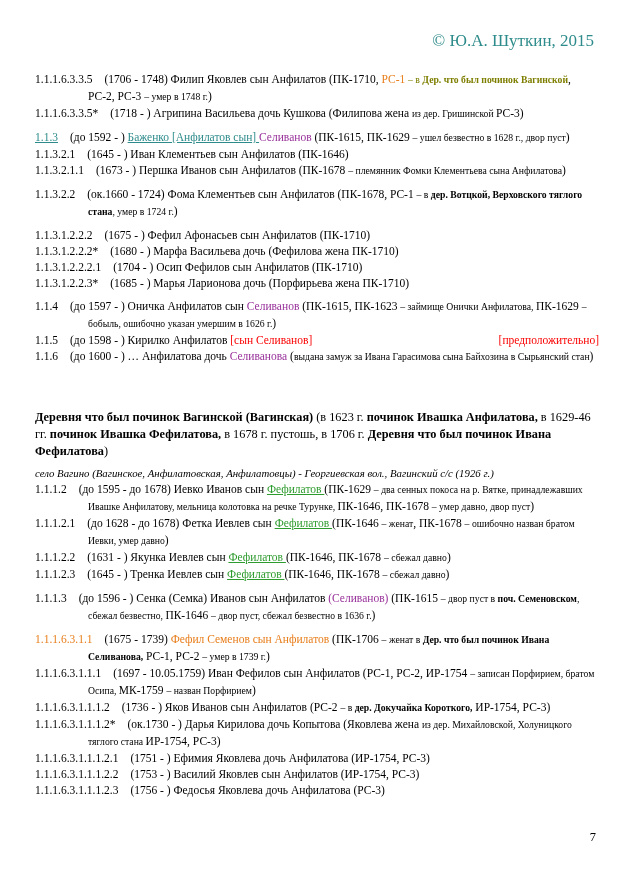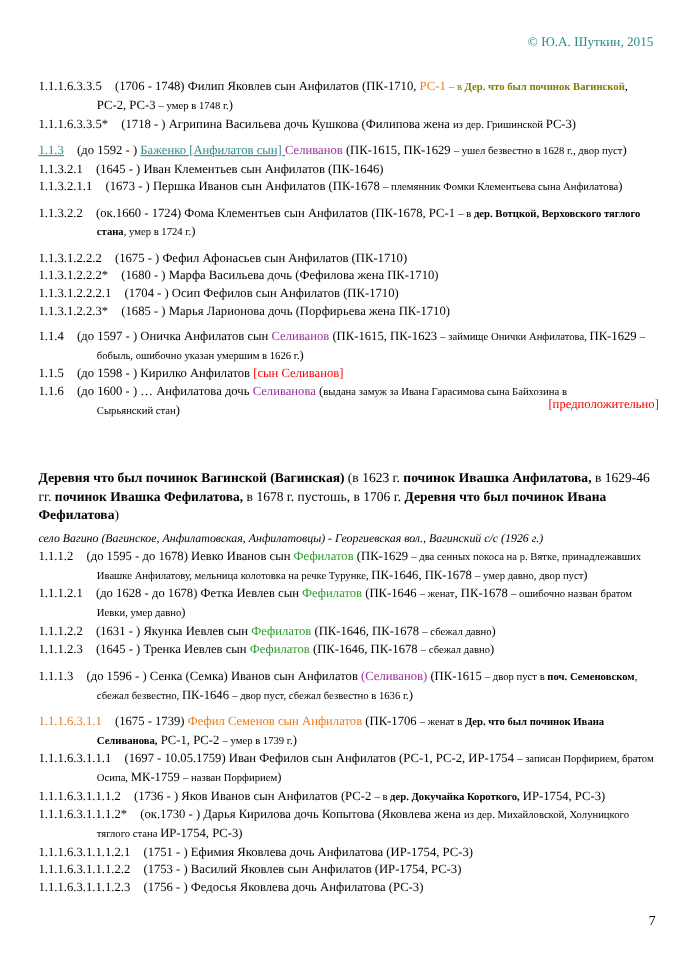--- a/index.html
+++ b/index.html
@@ -1,36 +1,36 @@
 <!DOCTYPE html>
 <html><head>
 <meta charset="utf-8">
 <style>
   html,body{margin:0;padding:0;}
   body{
     position:relative;width:621px;height:879px;background:#ffffff;
     font-family:"Liberation Serif", serif;color:#000;overflow:hidden;
   }
-  .copyright{position:absolute;top:31px;right:27px;font-size:12px;color:var(--c-teal);text-align:center;}
+  .copyright{position:absolute;top:31px;right:27px;font-size:17px;color:var(--c-teal);text-align:center;}
   .content{position:absolute;top:71px;left:35px;width:564px;}
   p{margin:0;}
   .entry{font-size:11.5px;line-height:16px;padding-left:53px;text-indent:-53px;}
   .heading{font-size:12.3px;line-height:17px;margin-top:44px;}
   .sub{font-style:italic;font-size:10.8px;line-height:16px;margin-top:5px;font-family:Liberation Serif, serif;}
   .gap{margin-top:7px;}
   .num{margin-right:12px;white-space:nowrap;}
   .sm{font-size:9.7px;}
   .b{font-weight:bold;}
   .right{float:right;}
   .teal{color:var(--c-teal);text-decoration:underline;}
   .purple{color:var(--c-purple);}
   .orange{color:var(--c-orange);}
   .olive{color:var(--c-olive);}
-  .green{color:var(--c-green);}
-  .red{color:var(--c-red);margin-top:28px;}
+  .green{color:var(--c-green);text-decoration:underline;}
+  .red{color:var(--c-red);}
   .pagenum{position:absolute;right:25px;bottom:34px;font-size:12.5px;}
 </style>
 </head>
 <body style="--c-teal: #2e8b8b; --c-purple: #98309a; --c-orange: #e87d1a; --c-olive: #7e7e00; --c-green: #2e9b2e; --c-red: #fb0000;">
 
 <div class="copyright">© Ю.А. Шуткин, 2015</div>
 
 <div class="content">
     <p class="entry"><span class="num">1.1.1.6.3.3.5</span><span>(1706 - 1748) Филип Яковлев сын Анфилатов (ПК-1710, </span><span class="orange">РС-1 </span><span class="sm olive">– в </span><span class="sm b olive">Дер. что был починок Вагинской</span><span>, РС-2, РС-3 </span><span class="sm">– умер в 1748 г.</span><span>)</span></p>
     <p class="entry"><span class="num">1.1.1.6.3.3.5*</span><span>(1718 - ) Агрипина Васильева дочь Кушкова (Филипова жена </span><span class="sm">из дер. Гришинской </span><span>РС-3)</span></p>

